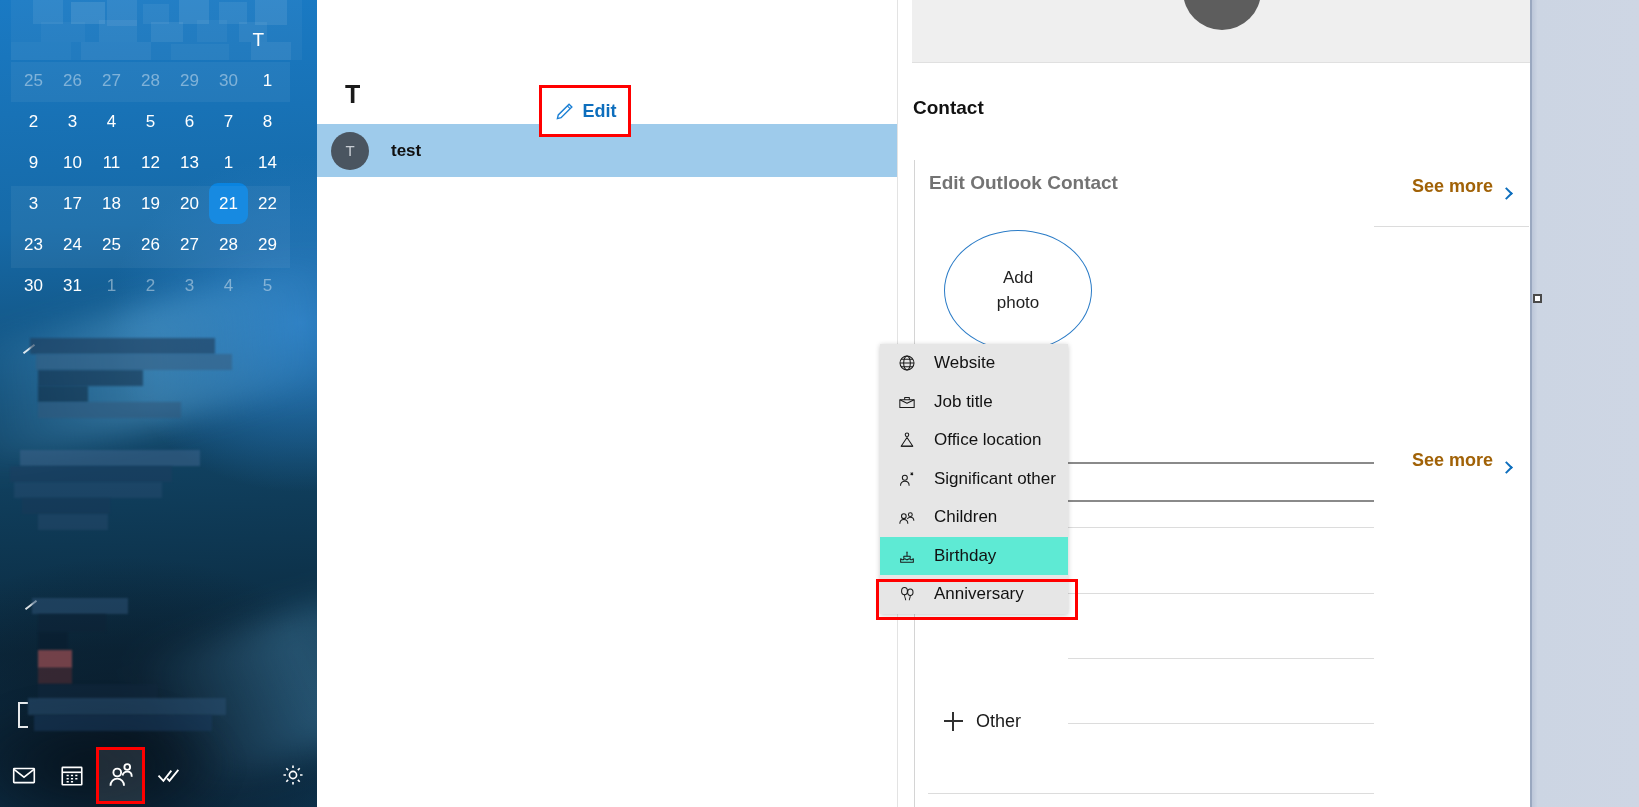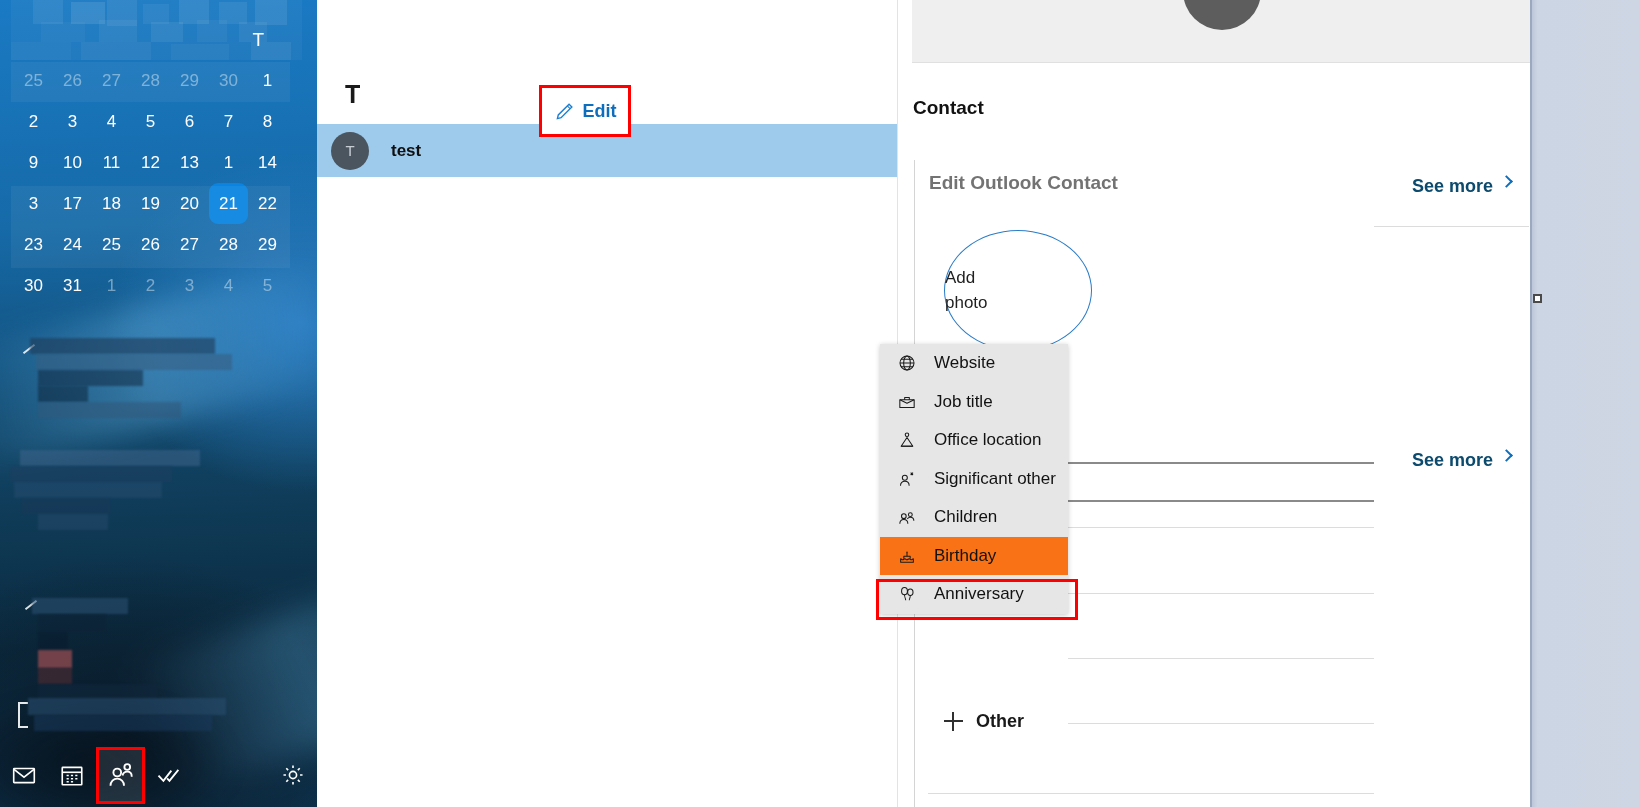--- a/index.html
+++ b/index.html
@@ -157,65 +157,65 @@
     position: absolute; left: 16px; top: 160px; width: 617px; height: 647px;
     border-left: 1px solid #d4d4d4;
   }
   .form-title {
     position: absolute; left: 14px; top: 12px;
     font-size: 19px; font-weight: bold; color: #737373;
   }
   .add-photo {
     position: absolute; left: 29px; top: 70px; width: 148px; height: 121px;
     border: 1px solid #2b7cc7; border-radius: 50%;
-    display: flex; flex-direction: column; align-items: flex-start; justify-content: center;
+    display: flex; flex-direction: column; align-items: center; justify-content: center;
     line-height: 1.45; color: #1f1f1f; font-size: 17px; text-align: center;
   }
 
   .see-more {
-    position: absolute; display: flex; align-items: flex-start; gap: 9px;
-    color: #0c4a6e; font-size: 18px; font-weight: bold;
+    position: absolute; display: flex; align-items: flex-end; gap: 9px;
+    color: #a16207; font-size: 18px; font-weight: bold;
   }
   .see-more .chev {
     display: inline-block; width: 9px; height: 9px;
     border-right: 2px solid #0d6ebd; border-top: 2px solid #0d6ebd;
     transform: rotate(45deg); position: relative; top: 1px;
   }
   .see-more-1 { left: 1412px; top: 176px; }
   .see-more-2 { left: 1412px; top: 450px; }
 
   .hr { position: absolute; }
   .hr.thin  { border-top: 1px solid #dcdcdc; }
   .hr.thick { border-top: 2px solid #8a8a8a; }
 
   .other-row {
     position: absolute; left: 944px; top: 711px;
     display: flex; align-items: center; gap: 13px;
-    font-size: 18px; color: #1a1a1a; font-weight: bold;
+    font-size: 18px; color: #1a1a1a;
   }
   .plus {
     position: relative; width: 19px; height: 19px; display: inline-block;
   }
   .plus::before, .plus::after {
     content: ""; position: absolute; background: #303030;
   }
   .plus::before { left: 0; top: 8px; width: 19px; height: 2px; }
   .plus::after  { left: 8px; top: 0; width: 2px; height: 19px; }
 
   
   .ctx-menu {
     position: absolute; left: 880px; top: 344px; width: 188px;
     background: #e6e6e6; box-shadow: 0 1px 5px rgba(0,0,0,.22);
   }
   .ctx-item {
     height: 38.5px; display: flex; align-items: center;
     padding-left: 17px; gap: 17px;
     font-size: 17px; color: #121212;
   }
-  .ctx-item.hovered { background: #f97316; }
+  .ctx-item.hovered { background: #5eead4; }
   .ctx-item .mi-icon { width: 20px; height: 20px; flex: 0 0 20px; }
   .ctx-item .mi-icon svg { display: block; }
   .ctx-hl {
     position: absolute; left: 876px; top: 579px; width: 202px; height: 41px;
     border: 3px solid #ff0000; box-sizing: border-box; pointer-events: none;
   }
 
   
   .outside {
     position: absolute; left: 1530px; top: 0; width: 109px; height: 807px;

